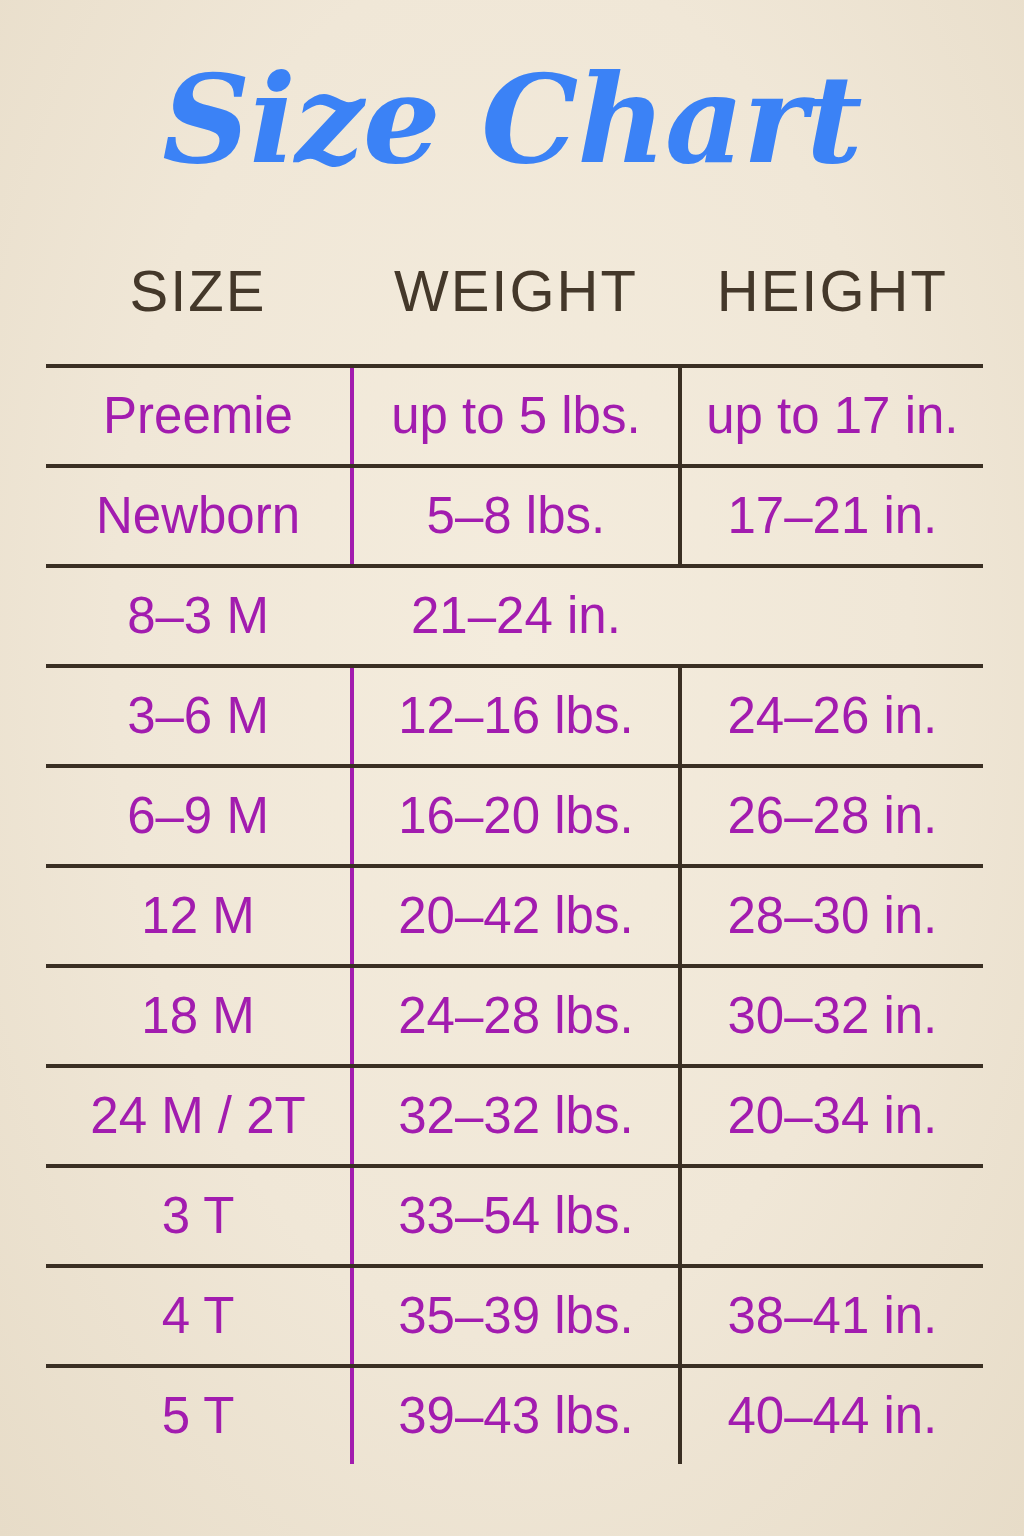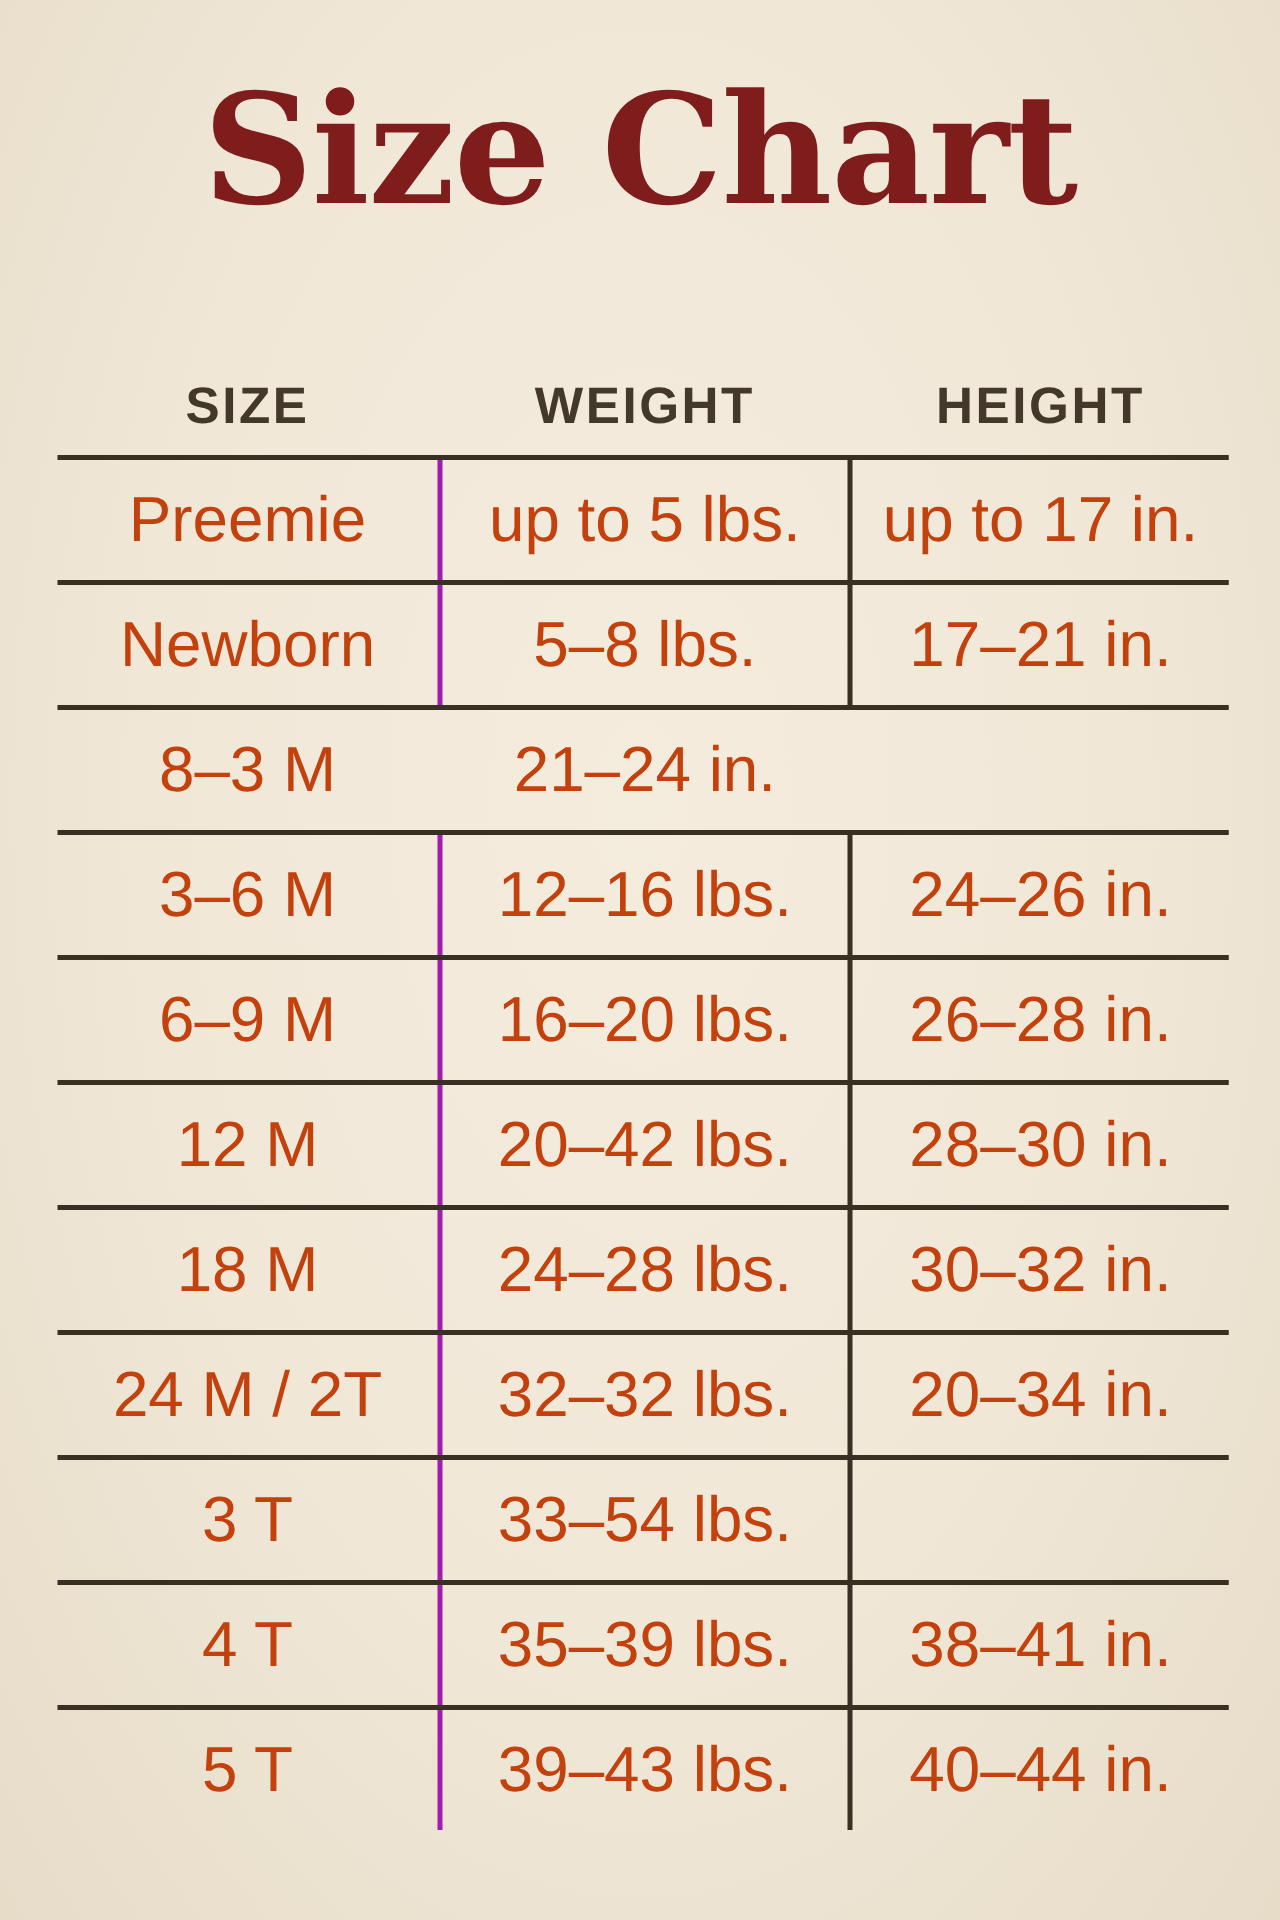--- a/index.html
+++ b/index.html
@@ -13,54 +13,55 @@
     background: radial-gradient(ellipse at 50% 42%, #f4ecdd 0%, #f0e7d7 55%, #e7dcc8 100%);
     font-family: "Liberation Sans", sans-serif;
     color: #46392b;
   }
   .page-title {
     font-family: "DejaVu Serif", "Liberation Serif", serif;
     font-weight: 700;
     font-size: 122px;
     line-height: 1.18;
     letter-spacing: -1px;
-    color: #7f1d1d;
+    color: #3b82f6;
     text-align: center;
     margin: 48px 0 0 0;
+    font-style: italic;
   }
   .size-table {
     margin: 0 41px 0 46px;
   }
   .thead {
     display: grid;
     grid-template-columns: 32.45% 35.4% 32.15%;
     height: 172px;
   }
   .th {
     display: flex;
     align-items: flex-end;
     justify-content: center;
-    padding-bottom: 16px;
-    font-weight: 700;
-    font-size: 41px;
+    padding-bottom: 40px;
+    font-weight: 400;
+    font-size: 58px;
     letter-spacing: 2px;
     color: #44382a;
   }
   .tr {
     display: grid;
     grid-template-columns: 32.45% 35.4% 32.15%;
     height: 100px;
     border-top: 4px solid #3a2f23;
   }
   .td {
     display: flex;
     align-items: center;
     justify-content: center;
     font-size: 51px;
-    color: #c2410c;
+    color: #a21caf;
   }
   .td.mid {
     border-left: 4px solid #a21caf;
     border-right: 4px solid #3a2f23;
   }
 </style>
 </head>
 <body>
 
 <div class="page">

